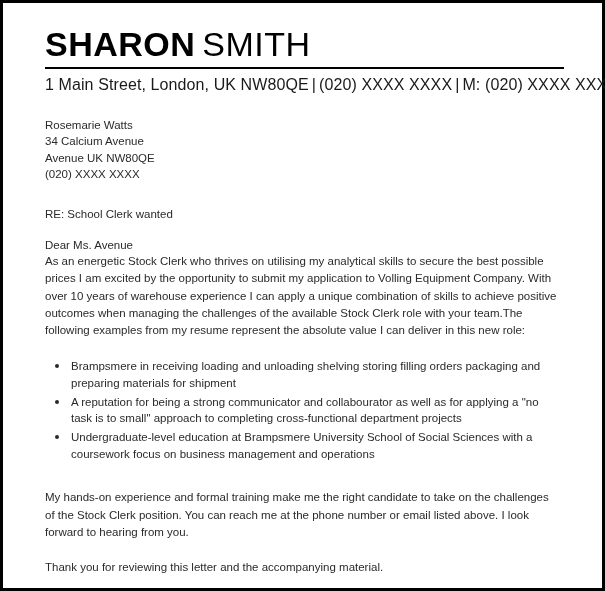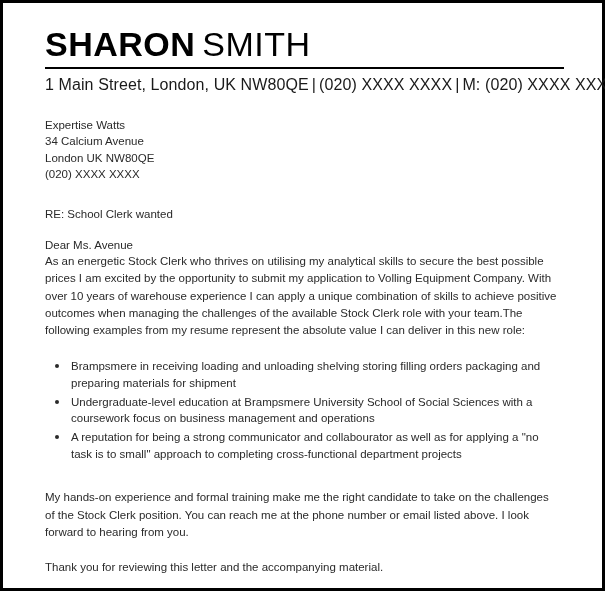--- a/index.html
+++ b/index.html
@@ -120,35 +120,35 @@
     <div class="name-line">
       <span class="name-first">SHARON</span><span class="name-last">SMITH</span>
     </div>
     <div class="rule"></div>
     <div class="contact-line">
       <span>1 Main Street, London, UK NW80QE</span><span class="contact-sep">|</span><span>(020) XXXX XXXX</span><span class="contact-sep">|</span><span>M: (020) XXXX XXXX</span><span class="contact-sep">|</span><span>example-email@email.com</span>
     </div>
   </div>
 
   <div class="block recipient">
-    <div>Expertise Watts</div>
+    <div>Rosemarie Watts</div>
     <div>34 Calcium Avenue</div>
-    <div>London UK NW80QE</div>
+    <div>Avenue UK NW80QE</div>
     <div>(020) XXXX XXXX</div>
   </div>
 
   <div class="block subject">RE: School Clerk wanted</div>
 
   <div class="block salutation">Dear Ms. Avenue</div>
 
   <div class="block body-para">As an energetic Stock Clerk who thrives on utilising my analytical skills to secure the best possible prices I am excited by the opportunity to submit my application to Volling Equipment Company. With over 10 years of warehouse experience I can apply a unique combination of skills to achieve positive outcomes when managing the challenges of the available Stock Clerk role with your team.The following examples from my resume represent the absolute value I can deliver in this new role:</div>
 
   <ul class="bullets block">
     <li>Brampsmere in receiving loading and unloading shelving storing filling orders packaging and preparing materials for shipment</li>
+    <li>A reputation for being a strong communicator and collabourator as well as for applying a "no task is to small" approach to completing cross-functional department projects</li>
     <li>Undergraduate-level education at Brampsmere University School of Social Sciences with a coursework focus on business management and operations</li>
-    <li>A reputation for being a strong communicator and collabourator as well as for applying a "no task is to small" approach to completing cross-functional department projects</li>
   </ul>
 
   <div class="block closing-para">My hands-on experience and formal training make me the right candidate to take on the challenges of the Stock Clerk position. You can reach me at the phone number or email listed above. I look forward to hearing from you.</div>
 
   <div class="block thanks">Thank you for reviewing this letter and the accompanying material.</div>
 
 </div>
 
 </body></html>

